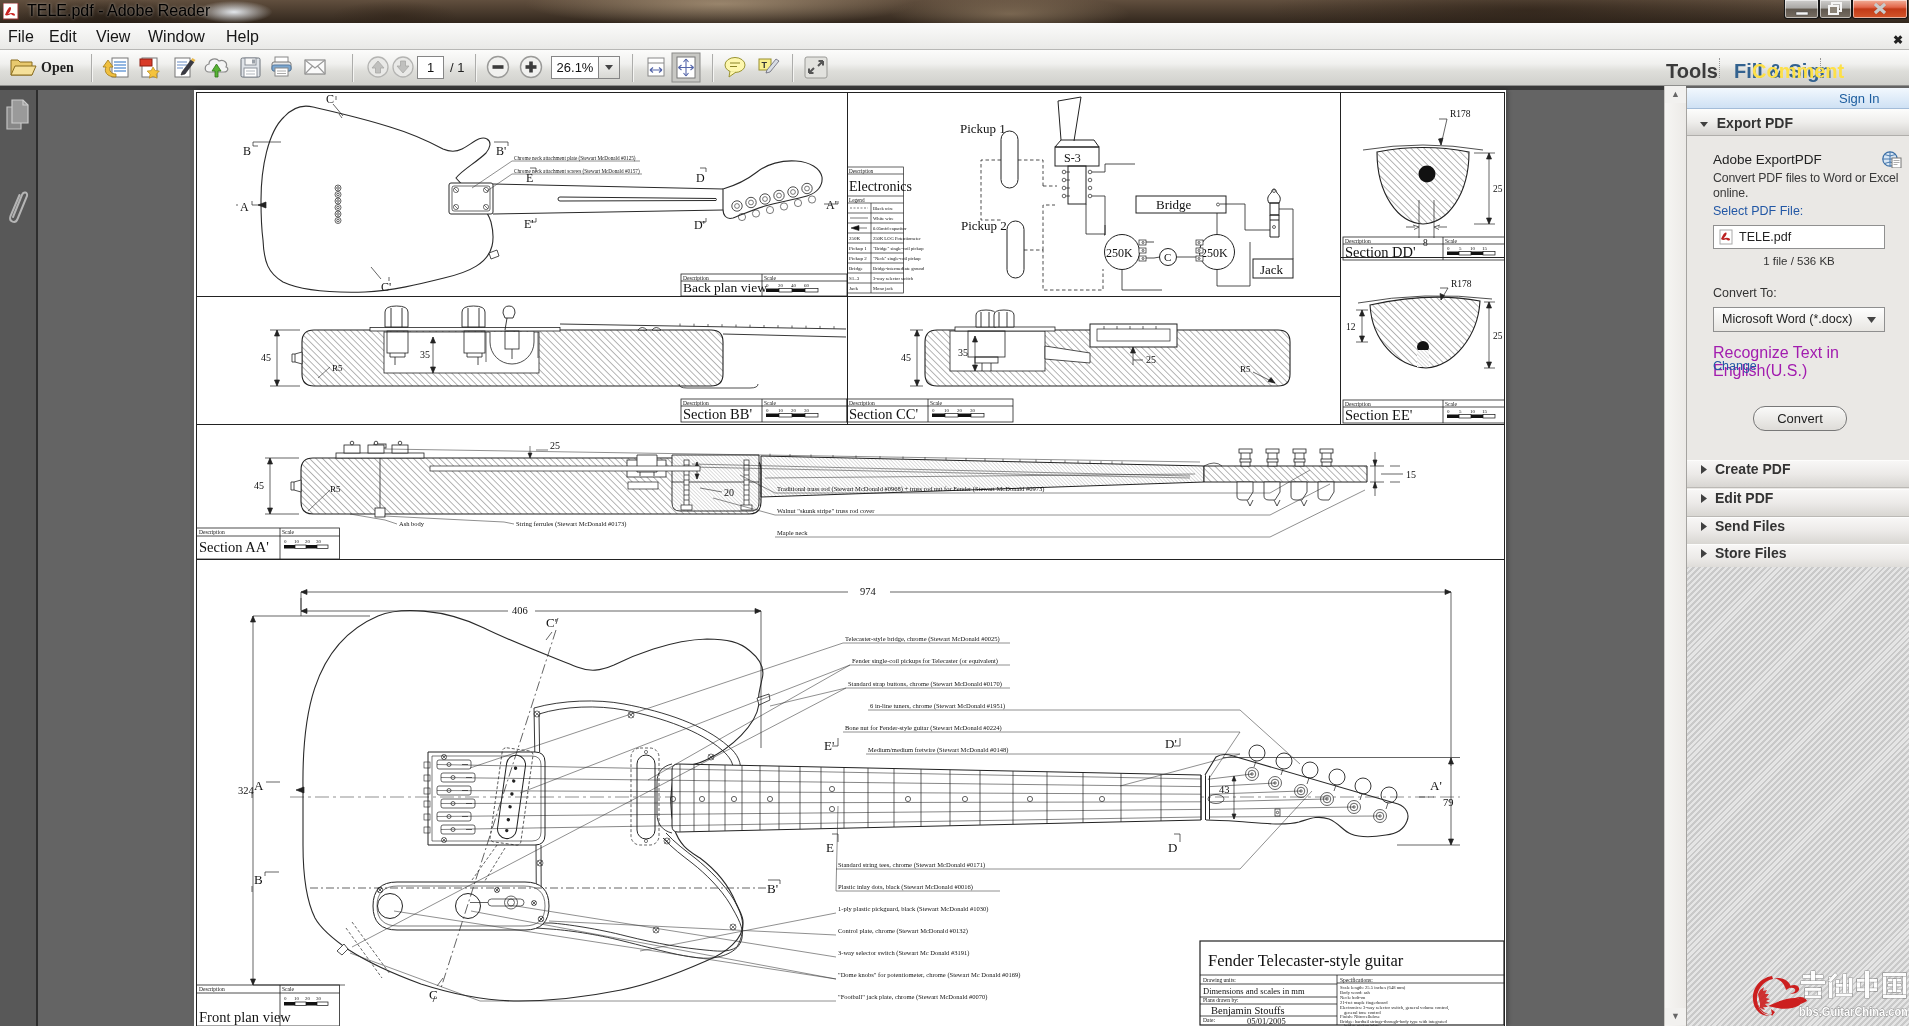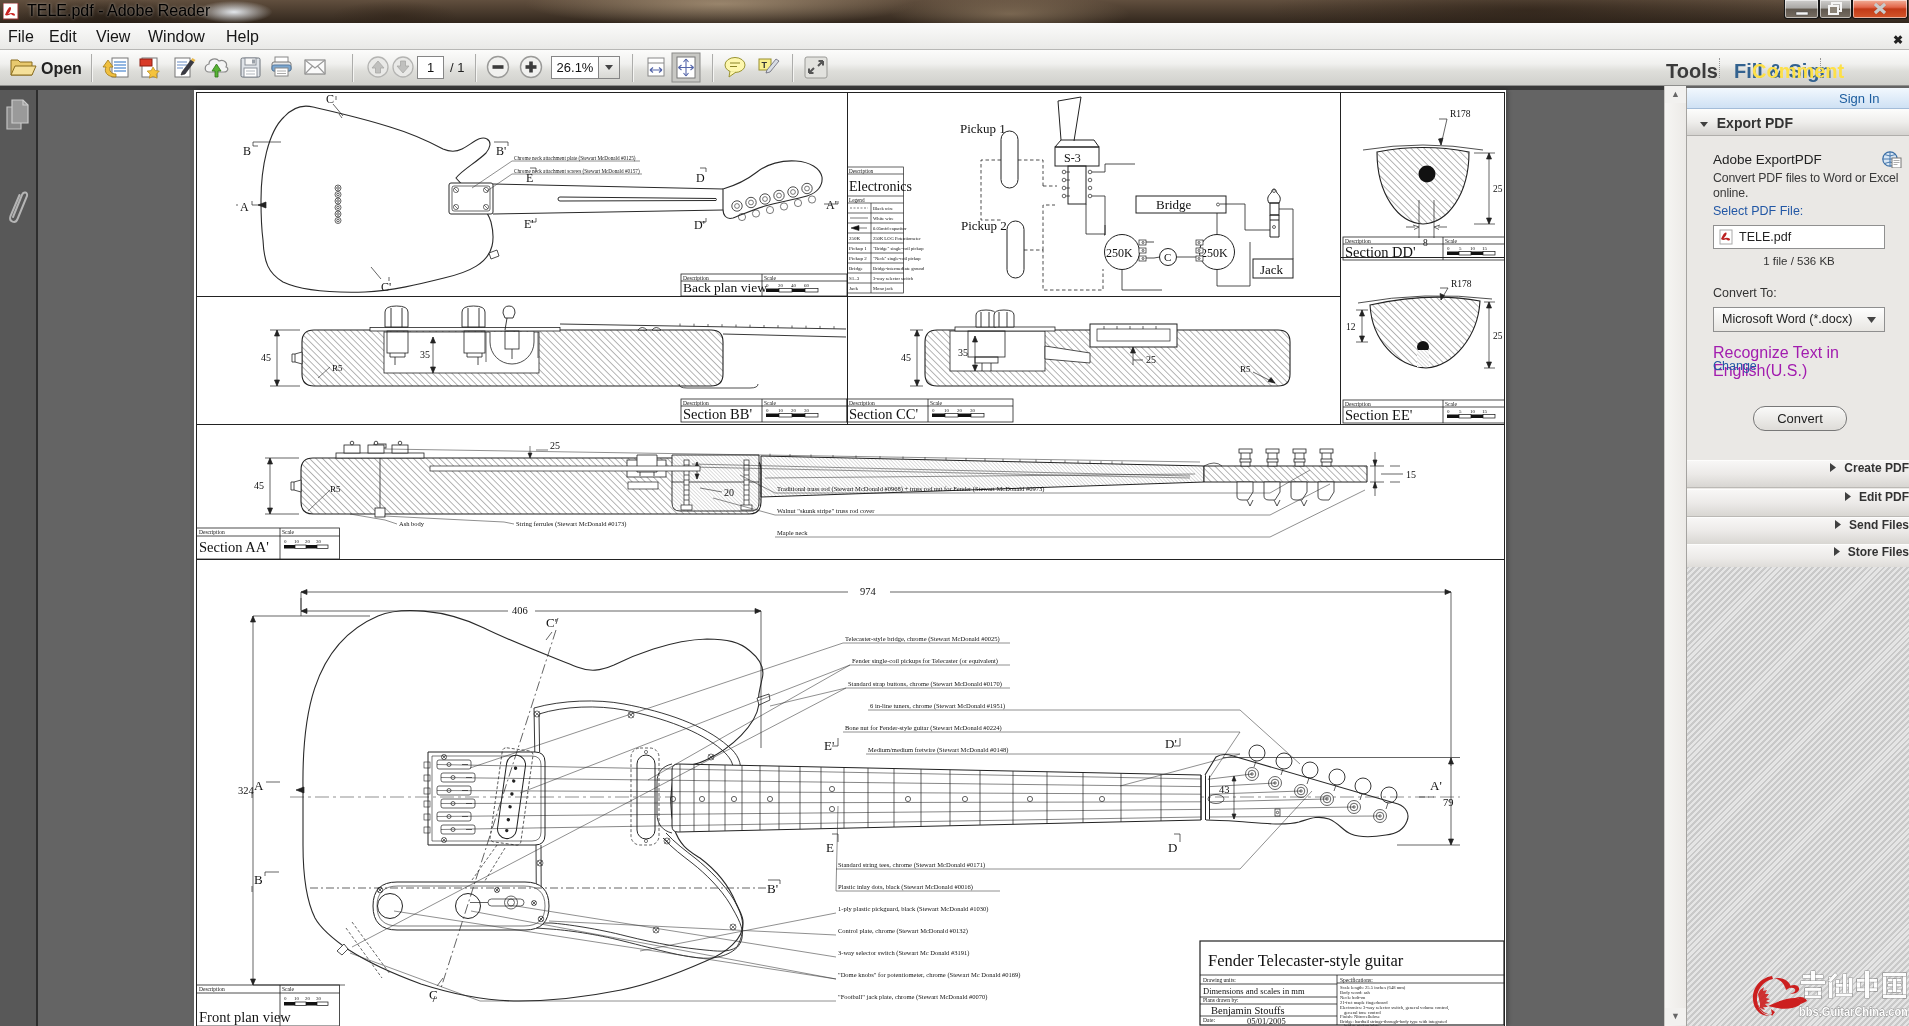--- a/index.html
+++ b/index.html
@@ -22,37 +22,37 @@
 #btnmin { left:1784px; width:35px; border-radius:0 0 3px 3px; background:linear-gradient(#cfcecd 0%,#a9a7a4 45%,#5f574e 50%,#776d62 100%); }
 #btnmax { left:1819px; width:33px; border-radius:0 0 3px 3px; background:linear-gradient(#cfcecd 0%,#a9a7a4 45%,#5f574e 50%,#776d62 100%); }
 #btncls { left:1852px; width:56px; border-radius:0 0 3px 3px; background:linear-gradient(#f2b099 0%,#e2674a 40%,#c23a17 50%,#d4562b 100%); }
 
 #menubar { left:0; top:23px; width:1909px; height:27px; background:linear-gradient(#fbfbfa,#e9e9e7); border-bottom:1px solid #b7b7b5; }
 .menuitem { top:28px; font-size:16px; color:#151515; }
 
 #toolbar { left:0; top:50px; width:1909px; height:36px; background:linear-gradient(#fcfcfb 0%,#f0f0ee 40%,#dededa 60%,#d0d0cc 100%); border-bottom:1px solid #8f8f8d; }
 .tsep { top:54px; width:1px; height:28px; background:#adadab; box-shadow:1px 0 0 #f5f5f3; }
 .tbox { background:#fff; border:1px solid #868686; font-size:13px; color:#111; text-align:center; }
-#opentext { left:41px; top:60px; font-weight:bold; font-size:16px; color:#222; }
+#opentext { left:41px; top:60px; font-weight:bold; font-size:14px; color:#222;font-family:Liberation Serif, serif; }
 .tlink { top:60px; font-size:20px; font-weight:bold; }
 .dotsep { top:8px; width:1px; height:20px; border-left:1px dotted #999; }
 
 #sidebar { left:0; top:86px; width:36px; height:940px; background:#585858; }
 #sideline { left:36px; top:86px; width:2px; height:940px; background:#2d2d2d; }
 #docarea { left:38px; top:86px; width:1626px; height:940px; background:#646464; }
 #darkstrip { left:0; top:86px; width:1664px; height:4px; background:#393939; }
 #page { left:194px; top:90px; width:1312px; height:936px; background:#ffffff; box-shadow:2px 0 4px rgba(0,0,0,.3); }
 
 #vscroll { left:1664px; top:86px; width:22px; height:940px; background:linear-gradient(90deg,#f6f5f3,#eceae7); border-left:1px solid #c9c7c4; }
 .sbtn { left:1665px; width:21px; height:17px; background:#f2f1ef; color:#666; font-size:9px; text-align:center; line-height:16px; }
 
 #panel { left:1686px; top:88px; width:223px; height:941px; background:#eae8e5; border-left:1px solid #a5a3a0; font-size:12px; color:#333; }
 #signin { left:0; top:0; width:222px; height:21px; background:linear-gradient(#f2f8fe,#cfe1f4); border-bottom:1px solid #a3bcd8; }
 #exphdr { left:0; top:21px; width:222px; height:27px; background:linear-gradient(#fdfdfc 0%,#efeeec 50%,#d5d3d0 100%); border-bottom:1px solid #b0aeab; }
-.sechdr { left:0; width:222px; height:28px; background:linear-gradient(#f8f7f6 0%,#eceae8 50%,#d8d6d2 100%); border-top:1px solid #fdfdfc; border-bottom:1px solid #bbb9b5; font-weight:bold; font-size:12px; color:#333;text-align:right; }
+.sechdr { left:0; width:222px; height:28px; background:linear-gradient(#f8f7f6 0%,#eceae8 50%,#d8d6d2 100%); border-top:1px solid #fdfdfc; border-bottom:1px solid #bbb9b5; font-weight:bold; font-size:14px; color:#333; }
 .tri { display:inline-block; margin:0 7px 1px 13px; }
 #hatcharea { left:0; top:479px; width:222px; height:462px; background:repeating-linear-gradient(135deg,#c9c9c9 0px,#c9c9c9 2px,#e5e5e5 2px,#e5e5e5 4.2px); }
 </style>
 </head>
 <body>
 
 <div id="titlebar" class="abs"></div>
 <svg class="abs" style="left:3px;top:3px" width="17" height="17">
     <rect x="0" y="0" width="15" height="16" fill="#fff" stroke="#983030"></rect>
     <path d="M2 12 C4 7 6 4 7 4 C9 4 8 8 5 11 C9 9 12 10 12 12 C12 13 10 13 8 11 C6 12 4 13 2 12 Z" fill="#c22"></path>

